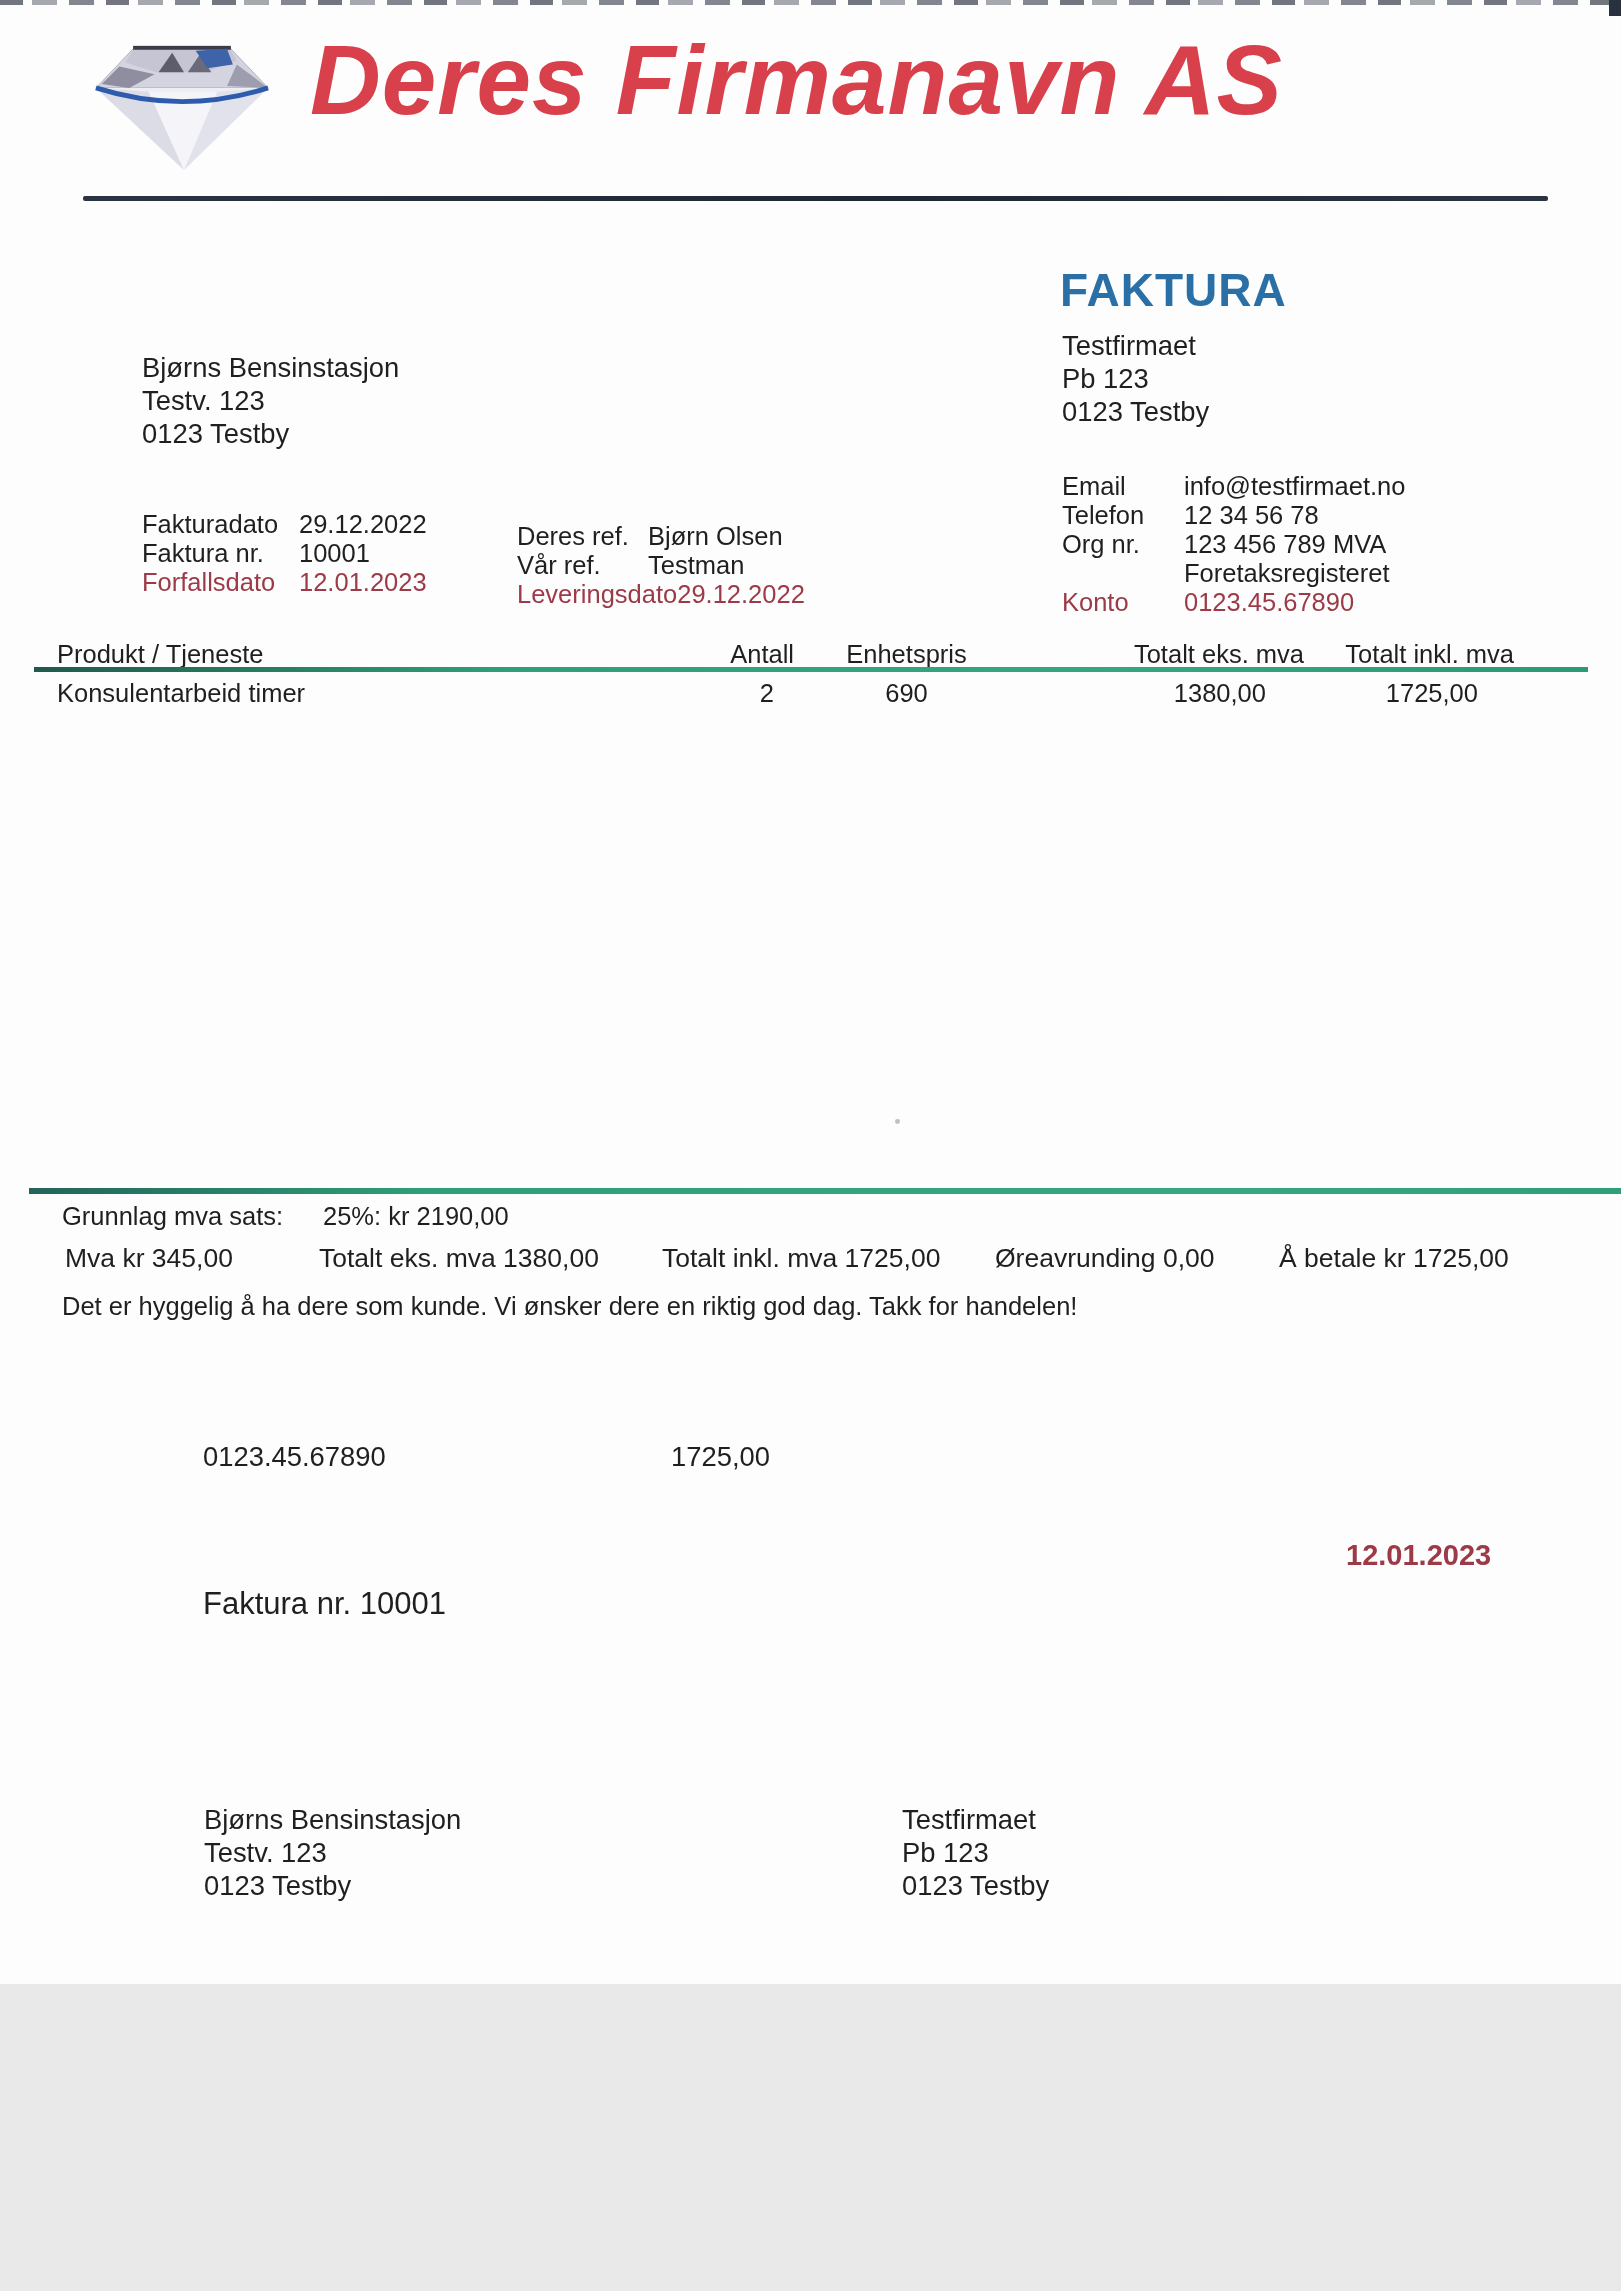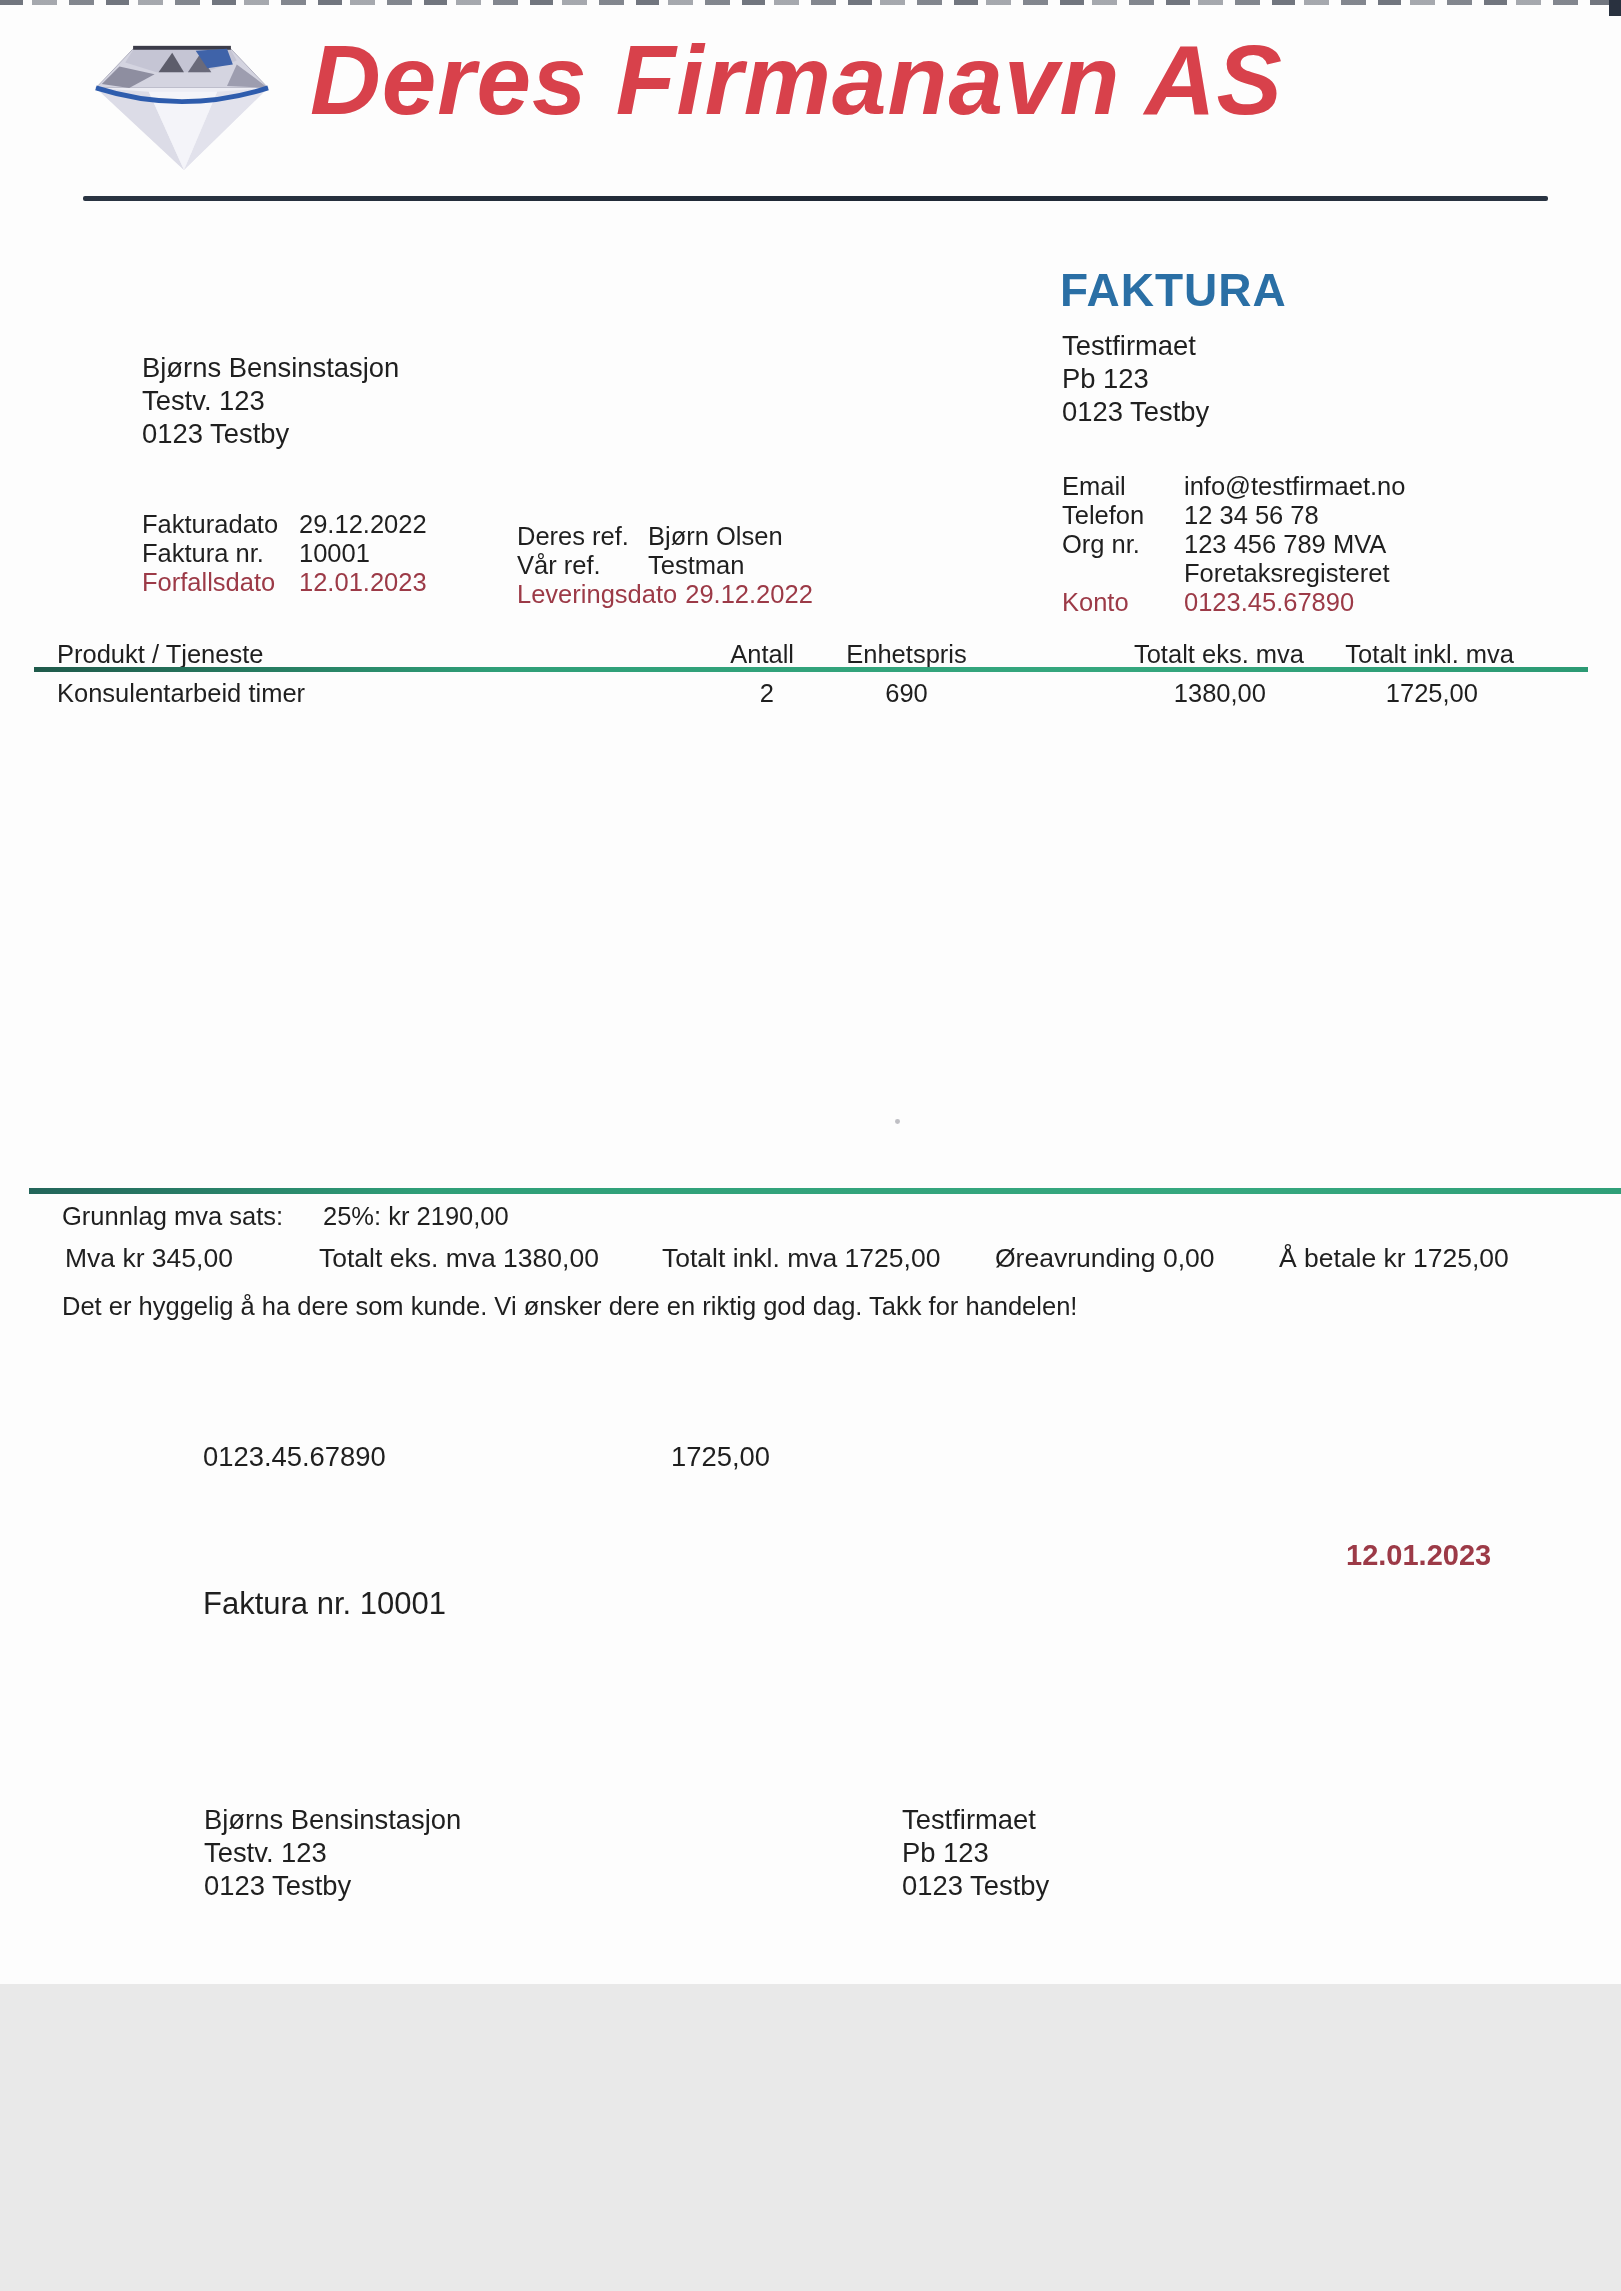--- a/index.html
+++ b/index.html
@@ -38,21 +38,21 @@
   .contact .lbl{flex:0 0 122px;}
   .red{color:#9c3a47;}
 
   
   .details{font-size:25.5px;line-height:29px;}
   .details .row{display:flex;}
   .details-left{position:absolute;left:142px;top:510px;}
   .details-left .lbl{flex:0 0 157px;}
   .details-mid{position:absolute;left:517px;top:522px;}
   .details-mid .lbl{flex:0 0 131px;}
-  .inline-row .lbl{flex:0 0 auto;margin-right:8px;}
+  .inline-row .lbl{flex:0 0 auto;margin-right:0;}
 
   
   .cell{position:absolute;font-size:25.5px;white-space:nowrap;}
   .th-product{left:57px;top:640px;}
   .th-antall{left:637px;top:640px;width:157px;text-align:right;}
   .th-unit{left:831px;top:640px;width:151px;text-align:center;}
   .th-ex{left:1108px;top:640px;width:196px;text-align:right;}
   .th-inc{left:1318px;top:640px;width:196px;text-align:right;}
   .rule-green-1{position:absolute;left:34px;top:667px;width:1554px;height:4.9px;
     background:linear-gradient(90deg,#1f5a4b,#2f9f78 30%,#35a77e 70%,#2c9a74);}

